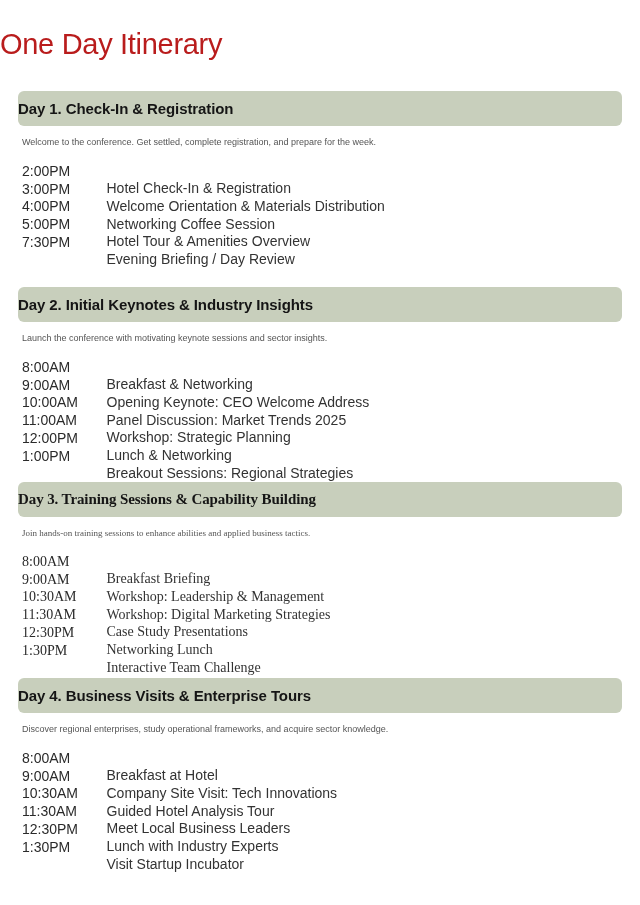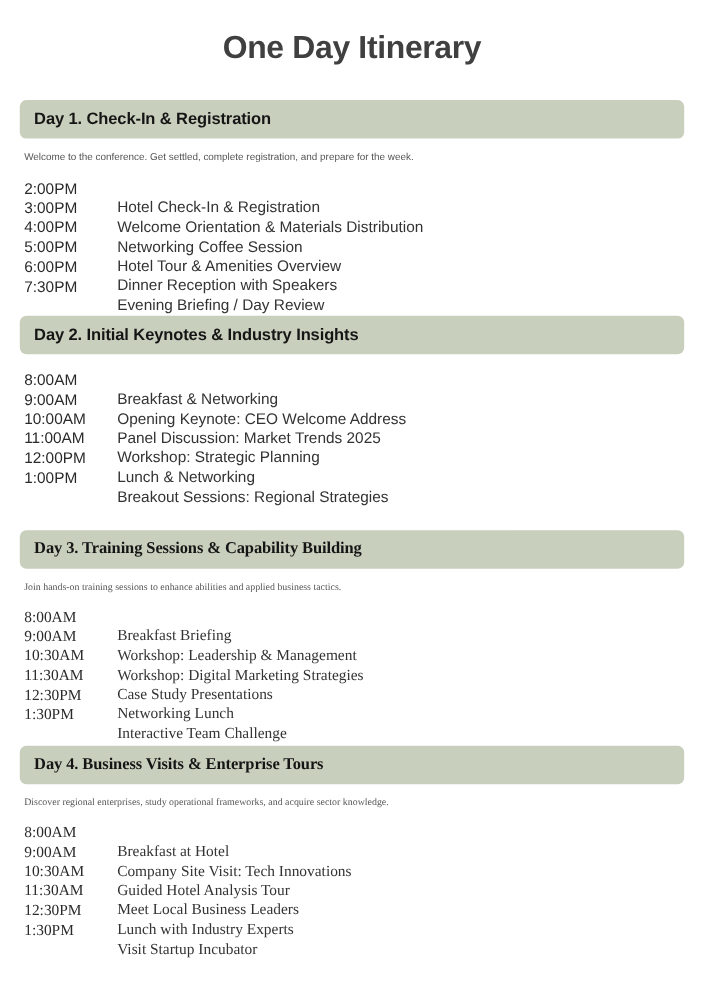--- a/index.html
+++ b/index.html
@@ -14,38 +14,36 @@
     .page {
       position: relative;
       width: 640px;
       height: 905px;
     }
     .title {
       position: absolute;
       top: 28px;
       left: 0;
       width: 640px;
-      text-align: center;
       font-size: 29px;
-      font-weight: 700;
-      color: #404040;
+      font-weight: 400;
+      color: #b91c1c;
       letter-spacing: -0.3px;
     }
     .day {
       position: absolute;
       left: 18px;
       width: 604px;
     }
     .day-header {
       height: 35px;
       background: #c8cfbc;
       border-radius: 6px;
       display: flex;
       align-items: center;
-      padding-left: 13px;
     }
     .day-title {
       font-size: 15px;
       font-weight: 700;
       color: #151515;
       letter-spacing: -0.1px;
     }
     .day-desc {
       margin-top: 10px;
       padding-left: 4px;
@@ -95,34 +93,31 @@
         </div>
       <div class="row">
           <span class="time">4:00PM</span>
           <span class="activity">Networking Coffee Session</span>
         </div>
       <div class="row">
           <span class="time">5:00PM</span>
           <span class="activity">Hotel Tour &amp; Amenities Overview</span>
         </div>
       <div class="row">
-          <span class="time">6:00PM</span>
-          <span class="activity">Dinner Reception with Speakers</span>
-        </div>
-      <div class="row">
           <span class="time">7:30PM</span>
           <span class="activity">Evening Briefing / Day Review</span>
         </div>
     </div>
   </section>
 
   <section class="day" style="top:287px;">
     <div class="day-header">
       <h2 class="day-title">Day 2. Initial Keynotes &amp; Industry Insights</h2>
     </div>
+    <p class="day-desc">Launch the conference with motivating keynote sessions and sector insights.</p>
     <div class="schedule">
       <div class="row">
           <span class="time">8:00AM</span>
           <span class="activity">Breakfast &amp; Networking</span>
         </div>
       <div class="row">
           <span class="time">9:00AM</span>
           <span class="activity">Opening Keynote: CEO Welcome Address</span>
         </div>
       <div class="row">
@@ -170,21 +165,21 @@
           <span class="time">12:30PM</span>
           <span class="activity">Networking Lunch</span>
         </div>
       <div class="row">
           <span class="time">1:30PM</span>
           <span class="activity">Interactive Team Challenge</span>
         </div>
     </div>
   </section>
 
-  <section class="day" style="top:678px;font-family:Liberation Serif, serif;">
+  <section class="day" style="top:678px;">
     <div class="day-header">
       <h2 class="day-title">Day 4. Business Visits &amp; Enterprise Tours</h2>
     </div>
     <p class="day-desc">Discover regional enterprises, study operational frameworks, and acquire sector knowledge.</p>
     <div class="schedule">
       <div class="row">
           <span class="time">8:00AM</span>
           <span class="activity">Breakfast at Hotel</span>
         </div>
       <div class="row">

